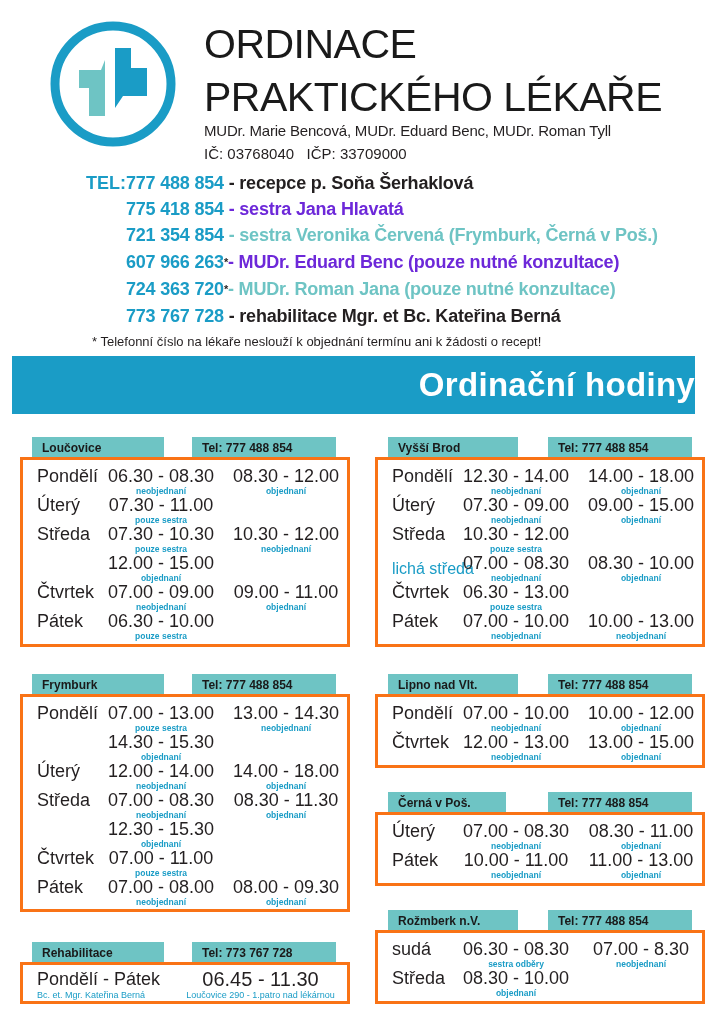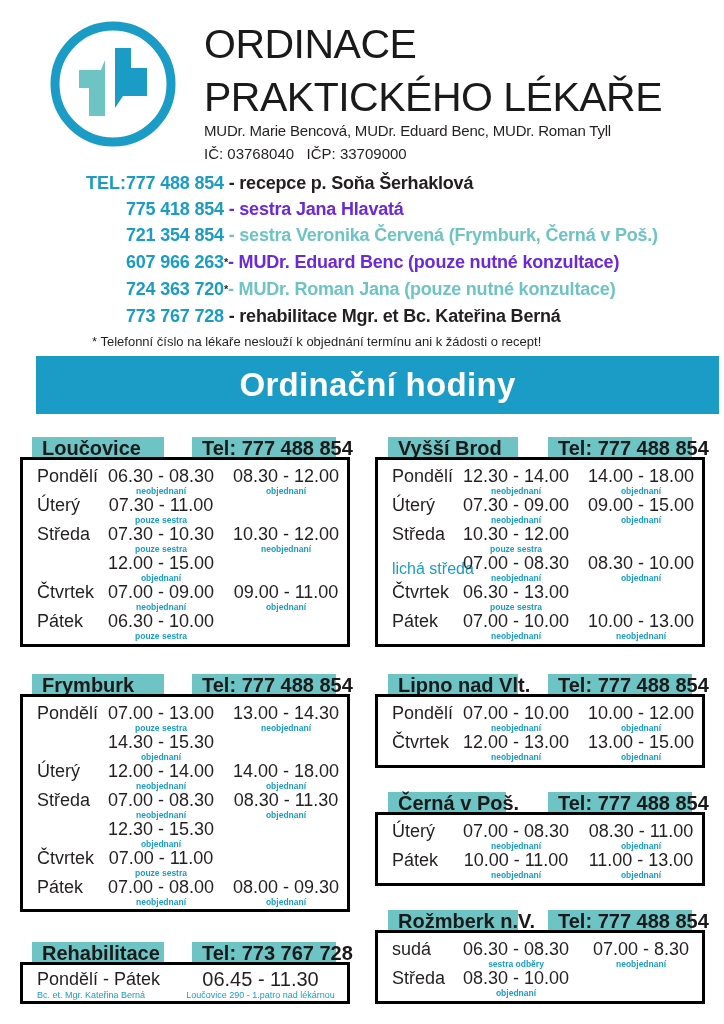--- a/index.html
+++ b/index.html
@@ -14,25 +14,25 @@
 
   .tel-label { position: absolute; left: 46px; top: 171px; font-size: 18px; font-weight: 700; color: #1a9cc6; line-height: 24px; margin-left: 40px; }
   .phone-row { position: absolute; left: 92px; font-size: 18px; font-weight: 700; line-height: 24px; white-space: nowrap; letter-spacing: -0.2px; }
   .phone-num { color: #1a9cc6; margin-left: 34px; }
   .phone-desc.dark { color: #231f20; }
   .phone-desc.blue { color: #6d28d9; }
   .phone-desc.light { color: #6ec4c4; }
   .phone-star { font-size: 11px; vertical-align: top; color: #231f20; }
   .footnote { position: absolute; left: 92px; top: 333px; font-size: 13px; color: #231f20; line-height: 18px; }
 
-  .banner { position: absolute; left: 36px; top: 356px; width: 683px; height: 58px; background: #1a9cc6; display: flex; align-items: center; justify-content: center; }
+  .banner { position: absolute; left: 12px; top: 356px; width: 683px; height: 58px; background: #1a9cc6; display: flex; align-items: center; justify-content: flex-end; }
   .banner span { color: #fff; font-size: 33px; font-weight: 700; letter-spacing: 0.3px; }
 
-  .tab { position: absolute; height: 22px; background: #6ec4c4; color: #1a1a1a; font-weight: 700; font-size: 20px; line-height: 22px; padding-left: 10px; white-space: nowrap; }
-  .box { position: absolute; border: 3px solid #000000; background: #fff; }
+  .tab { position: absolute; height: 22px; background: #6ec4c4; color: #1a1a1a; font-weight: 700; font-size: 12px; line-height: 22px; padding-left: 10px; white-space: nowrap; }
+  .box { position: absolute; border: 3px solid #f97316; background: #fff; }
   .row { position: absolute; left: 0; right: 0; height: 30px; }
   .day { position: absolute; left: 14px; top: 0; font-size: 18px; line-height: 22px; color: #231f20; white-space: nowrap; }
   .day.small { font-size: 16px; color: #1a9cc6; top: 6px; }
   .slot { position: absolute; top: 0; width: 120px; text-align: center; }
   .slot .time { display: block; font-size: 18px; line-height: 22px; color: #231f20; white-space: nowrap; }
   .slot .note { display: block; font-size: 8.5px; font-weight: 700; color: #1a9cc6; line-height: 8px; white-space: nowrap; }
   .s1 { left: 78px; }
   .s2 { left: 203px; }
 </style>
 </head>

